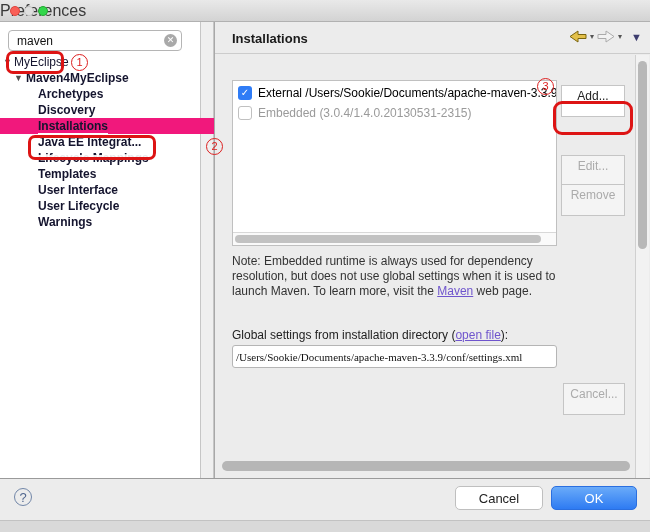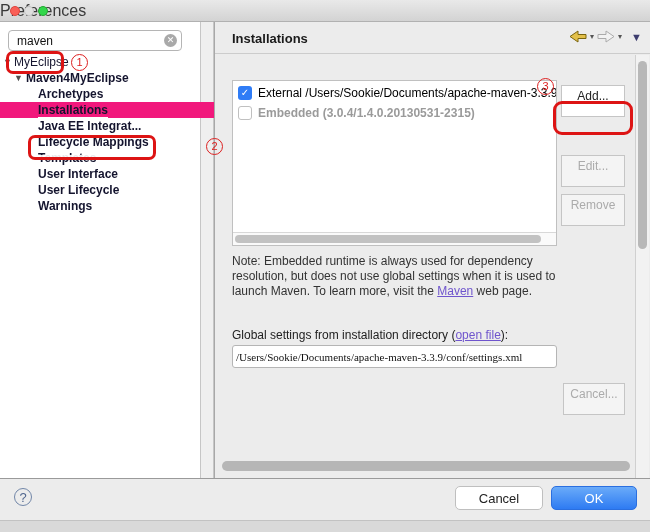--- a/index.html
+++ b/index.html
@@ -44,33 +44,33 @@
   .caret { font-size:8px; color:#555; }
   .viewmenu { font-size:11px; color:#3c3c6e; margin-left:6px; }
 
   .select-label { position:absolute; left:17px; top:41px; font-size:12px; color:#222; }
 
   .listbox { position:absolute; left:17px; top:58px; width:325px; height:166px; background:#fff;
     border:1px solid #c0c0c0; overflow:hidden; }
   .lrow { display:flex; align-items:center; height:17px; padding-left:5px; white-space:nowrap;
     overflow:hidden; font-size:12px; margin-top:3px; }
   .lrow .txt { margin-left:6px; }
-  .lrow.disabled .txt { color:#9a9a9a;font-weight:bold; }
+  .lrow.disabled .txt { color:#9a9a9a; }
   .cb { width:14px; height:14px; border-radius:3px; flex:0 0 14px; }
   .cb.checked { background:#2f7cf6; color:#fff; font-size:10px; line-height:14px; text-align:center; font-weight:bold; }
   .cb.unchecked { background:#fff; border:1px solid #c0c0c0; }
   .hscroll { position:absolute; left:0; bottom:0; width:100%; height:13px; background:#fafafa; border-top:1px solid #d8d8d8; }
   .hscroll .thumb { position:absolute; left:2px; top:2px; width:306px; height:8px; background:#c2c2c2; border-radius:4px; }
 
   .btn { position:absolute; width:64px; height:32px; border:1px solid #c5c5c5; border-radius:0;
     background:#fff; font-size:12px; color:#222; text-align:center; line-height:21px; cursor:pointer; }
   .btn.disabled { color:#ababab; background:#f4f4f4; cursor:default;margin-top:38px; }
   .btn-add { left:346px; top:63px; }
   .btn-edit { left:346px; top:95px; }
-  .btn-remove { left:346px; top:134px; }
+  .btn-remove { left:346px; top:124px; }
 
   .note { position:absolute; left:17px; top:232px; width:345px; font-size:12px; line-height:15px; color:#333; }
   a.plink { color:#6f55cd; text-decoration:underline; cursor:pointer; }
 
   .global-label { position:absolute; left:17px; top:306px; font-size:12px; color:#222; }
   .path-field { position:absolute; left:17px; top:323px; width:325px; height:23px; background:#fff;
     border:1px solid #b5b5b5; border-radius:3px; font-size:11px; color:#111; padding:0 3px;
     font-family:Liberation Serif, serif; outline:none; }
   .btn-browse { left:348px; top:323px; width:62px; }
 
@@ -125,20 +125,23 @@
       <div class="trow lvl0">
         <span class="tri">▼</span>
         <span>MyEclipse</span>
       </div>
       <div class="trow lvl1">
         <span class="tri">▼</span>
         <span>Maven4MyEclipse</span>
       </div>
       <div class="trow lvl2">
         <span>Archetypes</span>
+      </div>
+      <div class="trow lvl2">
+        <span>Discovery</span>
       </div>
       <div class="trow lvl2 selected">
         <span class="sel-underline">Installations</span>
       </div>
       <div class="trow lvl2">
         <span>Java EE Integrat...</span>
       </div>
       <div class="trow lvl2">
         <span>Lifecycle Mappings</span>
       </div>

